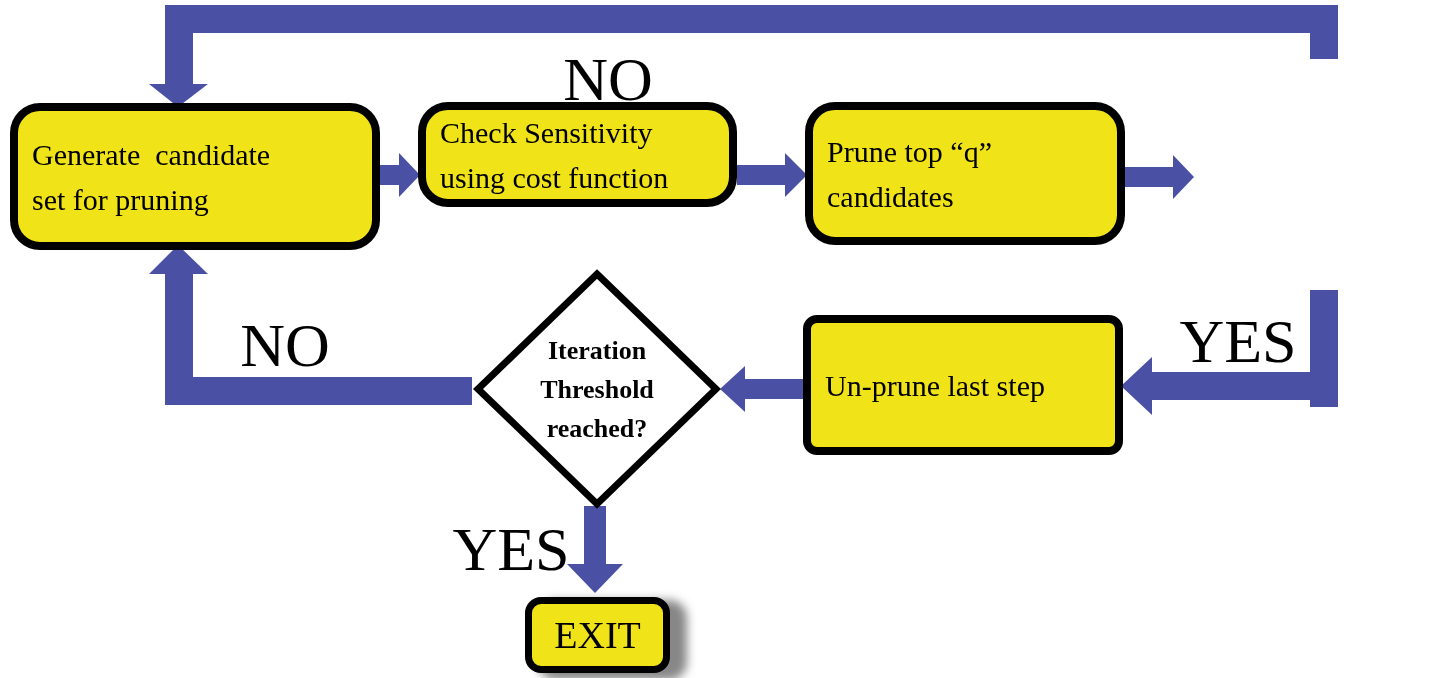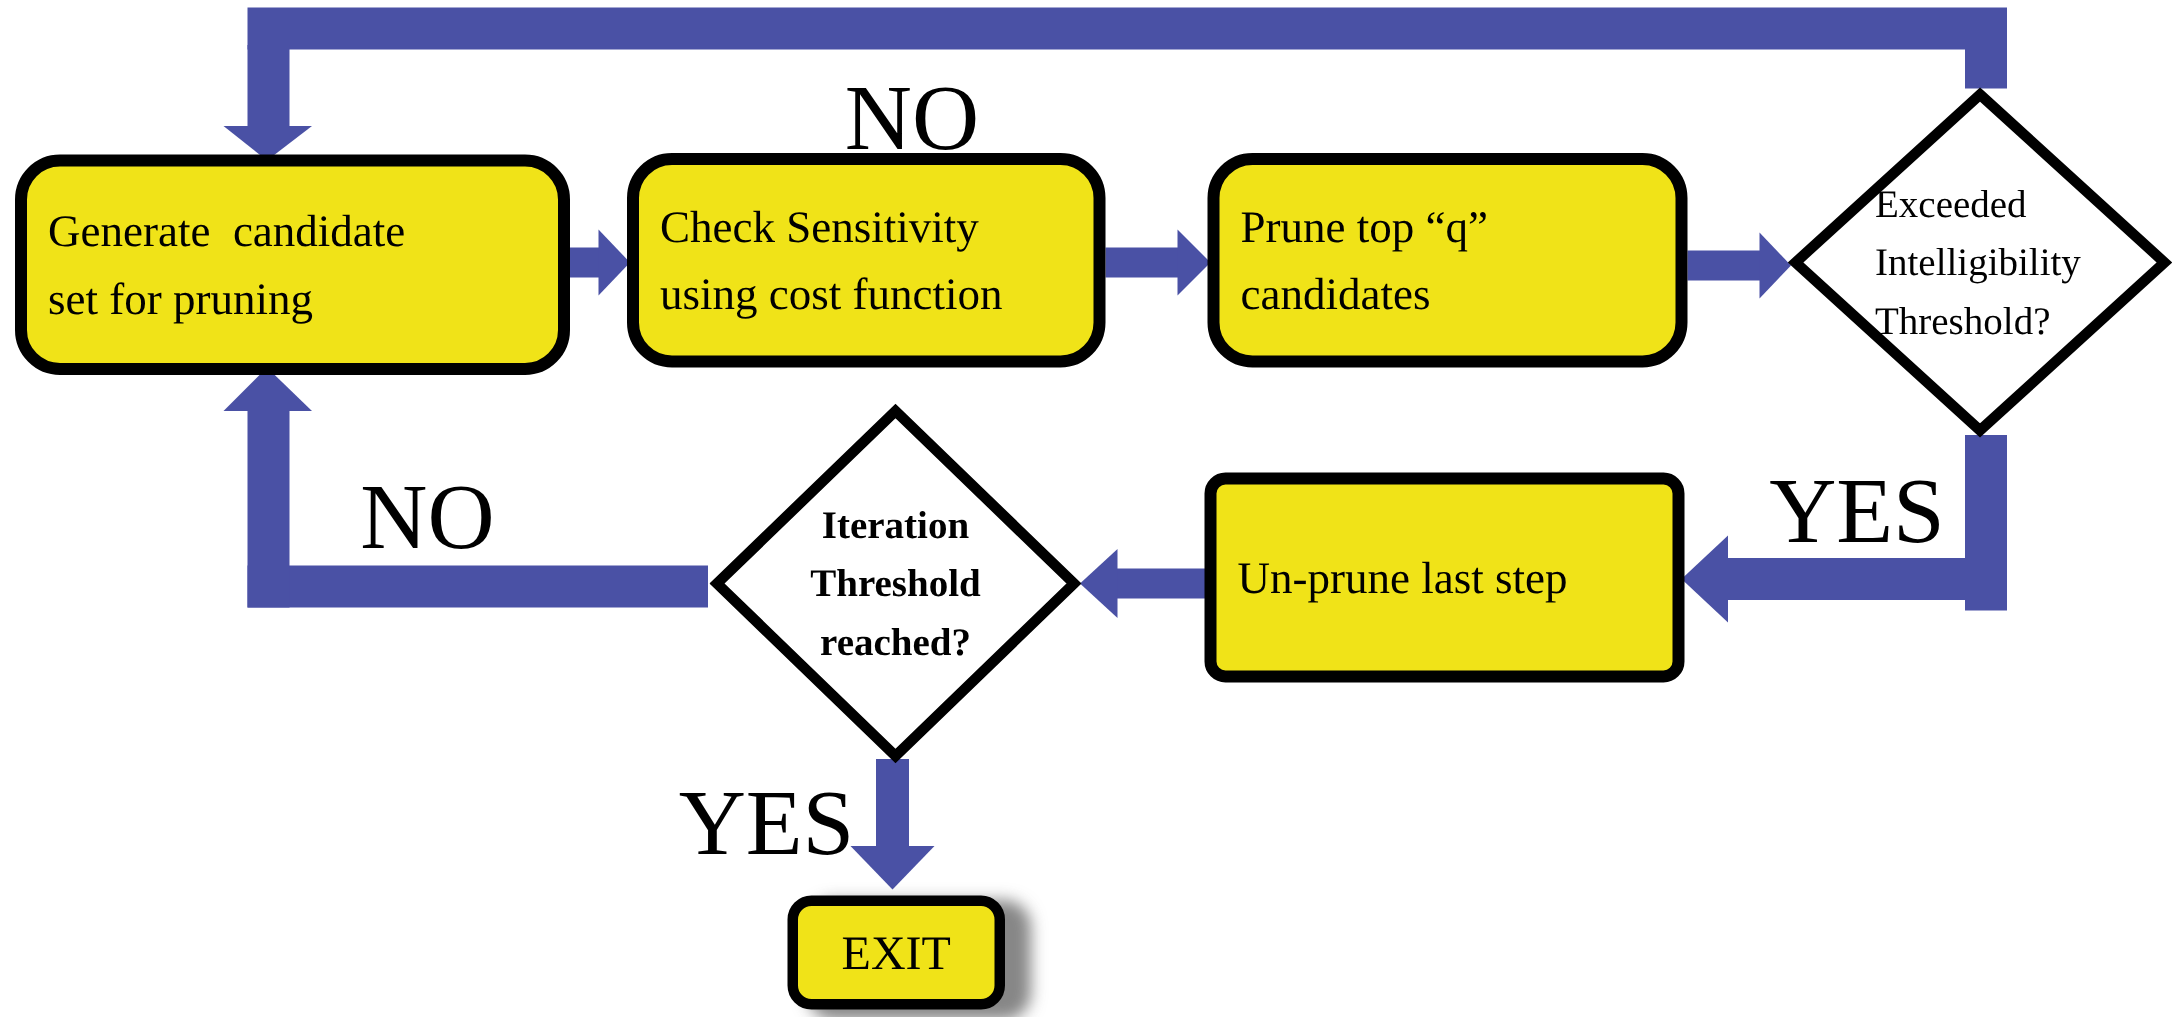--- a/index.html
+++ b/index.html
@@ -29,21 +29,21 @@
   .decision { background: transparent; border: none; padding: 0; }
   .decision svg { position: absolute; inset: 0; width: 100%; height: 100%; }
   .decision polygon { fill: var(--decision-fill, #fff); stroke: var(--node-border, #000); stroke-width: 7; }
   .decision .node-label { position: absolute; font-size: 26px; line-height: 1.5; }
   .decision-label-left { left: 58px; top: 50%; transform: translateY(-50%); text-align: left; }
   .decision-label-center { left: 0; right: 0; top: 50%; transform: translateY(-50%); text-align: center; }
   .terminator {
     background: var(--node-fill, #f0e318);
     border: 7px solid var(--node-border, #000);
     border-radius: 16px;
-    font-size: 32px;
+    font-size: 38px;
     justify-content: center; padding-left: 0;
     box-shadow: 15px 5px 10px 2px rgba(70,70,70,0.65);
   }
   .edge-label {
     position: absolute; z-index: 3;
     font-size: 62px; line-height: 1.15;
     text-align: center; color: var(--text, #000000);
   }
 </style>
 </head>
@@ -88,38 +88,30 @@
       <rect x="584" y="506" width="22" height="62"></rect>
       <polygon points="567,564 623,564 595,593"></polygon>
     </g>
   </svg>
 
   <div class="node process" style="left:10px; top:103px; width:370px; height:147px;">
     <span class="node-label">Generate  candidate
 set for pruning</span>
   </div>
 
-  <div class="node process" style="left:418px; top:102px; width:319px; height:143px;">
+  <div class="node process" style="left:418px; top:102px; width:319px; height:105px;">
     <span class="node-label">Check Sensitivity
 using cost function</span>
   </div>
 
   <div class="node process" style="left:805px; top:102px; width:320px; height:143px;">
     <span class="node-label">Prune top “q”
 candidates</span>
   </div>
 
-  <div class="node decision" style="left:1192px; top:58px; width:256px; height:234px;">
-    <svg viewBox="0 0 256 234" preserveAspectRatio="none">
-      <polygon points="128,5 251,117 128,229 5,117"></polygon>
-    </svg>
-    <span class="node-label decision-label-left">Exceeded
-Intelligibility
-Threshold?</span>
-  </div>
 
   <div class="node process" style="left:803px; top:315px; width:320px; height:140px;border-radius:14px;">
     <span class="node-label">Un-prune last step</span>
   </div>
 
   <div class="node decision" style="left:473px; top:269px; width:248px; height:240px;font-weight:bold;">
     <svg viewBox="0 0 248 240" preserveAspectRatio="none">
       <polygon points="124,5 243,120 124,235 5,120"></polygon>
     </svg>
     <span class="node-label decision-label-center">Iteration

